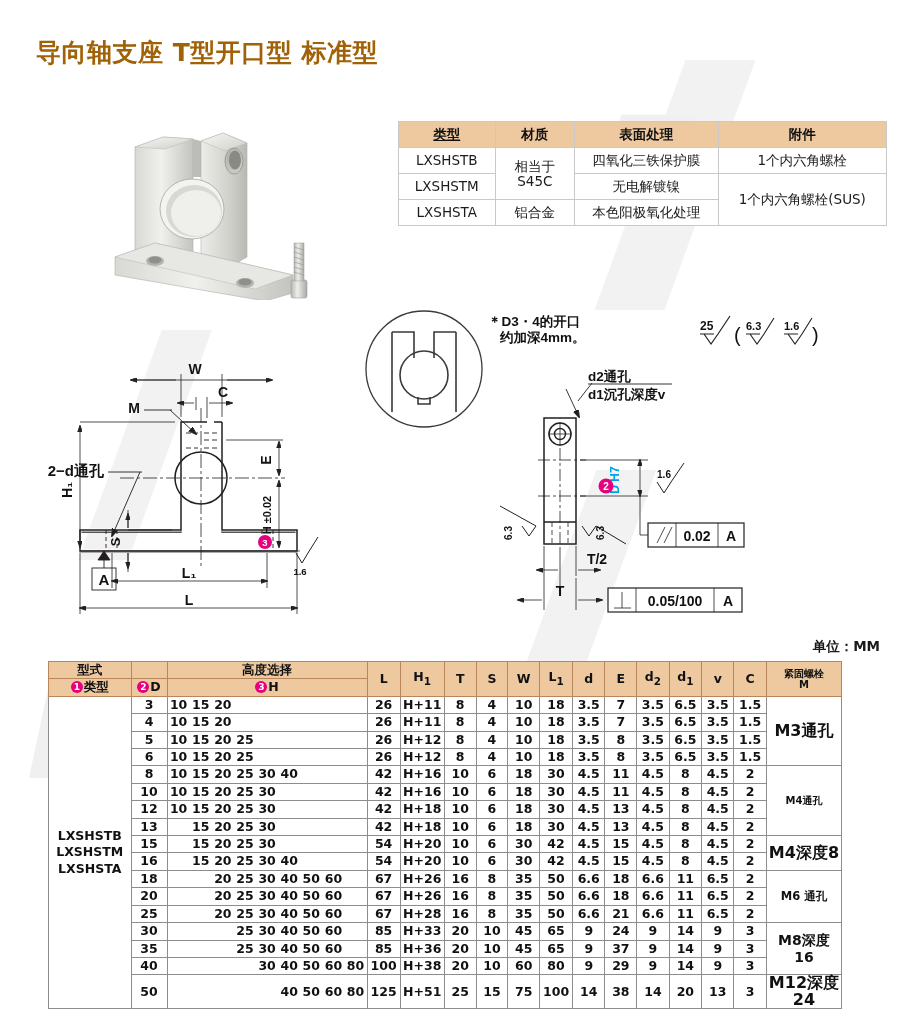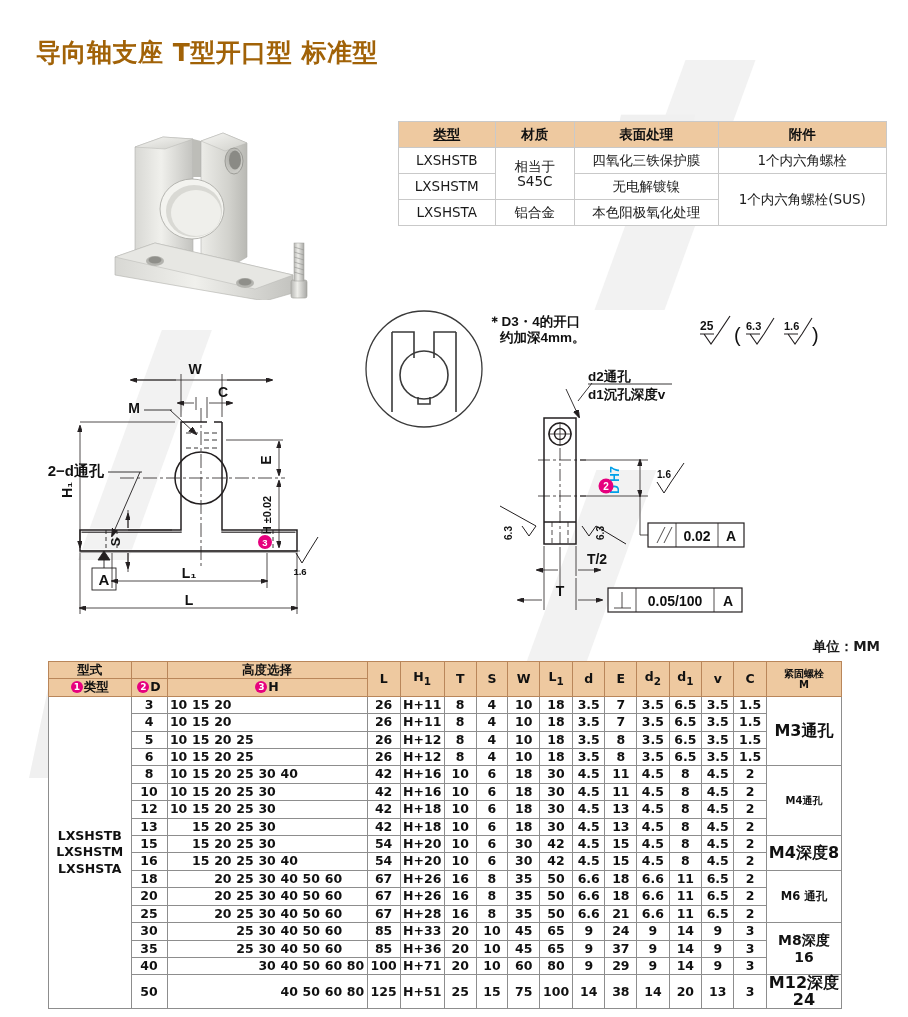--- a/index.html
+++ b/index.html
@@ -904,21 +904,21 @@
               <span></span>
               <span></span>
               <span>30</span>
               <span>40</span>
               <span>50</span>
               <span>60</span>
               <span>80</span>
             </div>
           </td>
           <td class="w-n">100</td>
-          <td class="w-h1">H+71</td>
+          <td class="w-h1">H+38</td>
           <td class="w-n">20</td>
           <td class="w-n">10</td>
           <td class="w-n">60</td>
           <td class="w-n">80</td>
           <td class="w-n">9</td>
           <td class="w-n">29</td>
           <td class="w-n">9</td>
           <td class="w-n">14</td>
           <td class="w-n">9</td>
           <td class="w-n">3</td>

